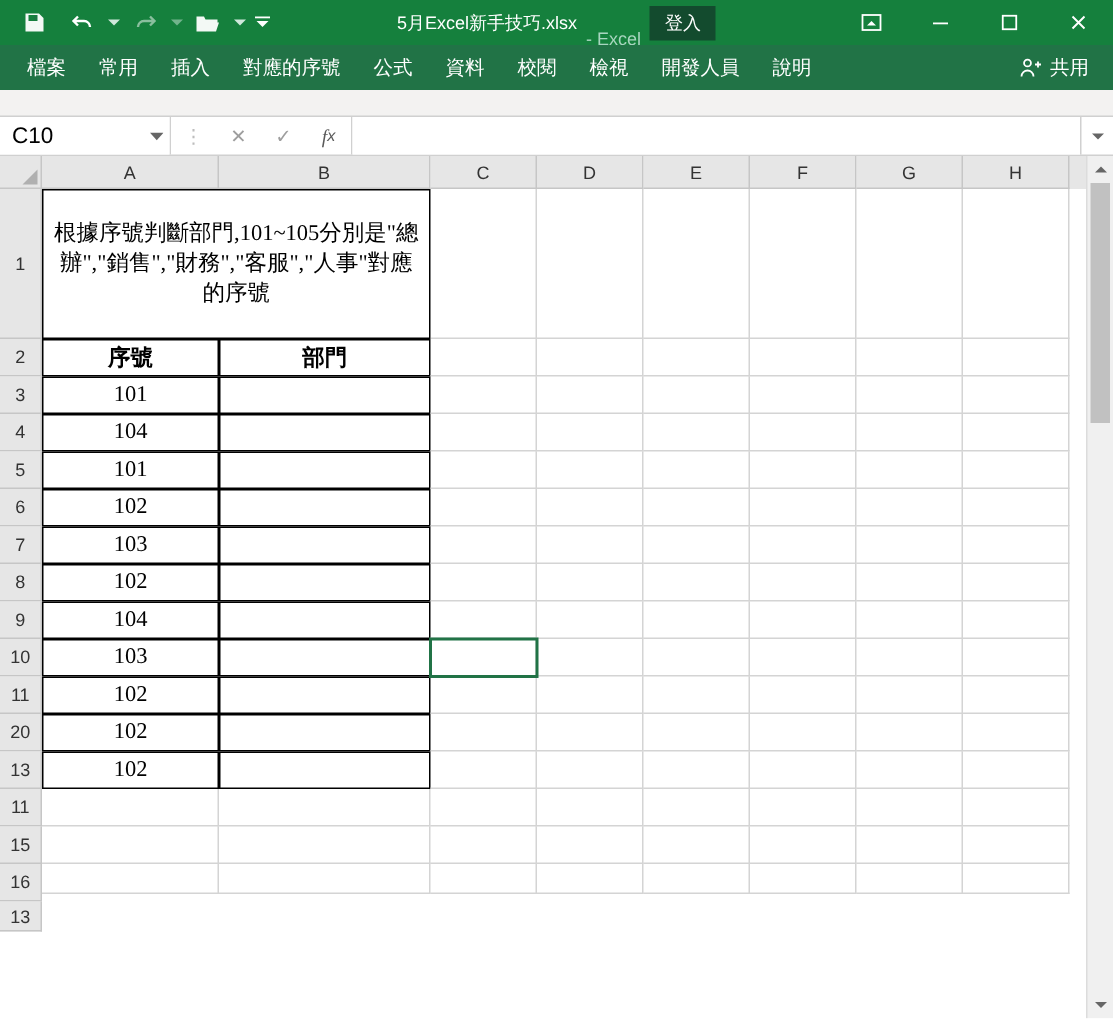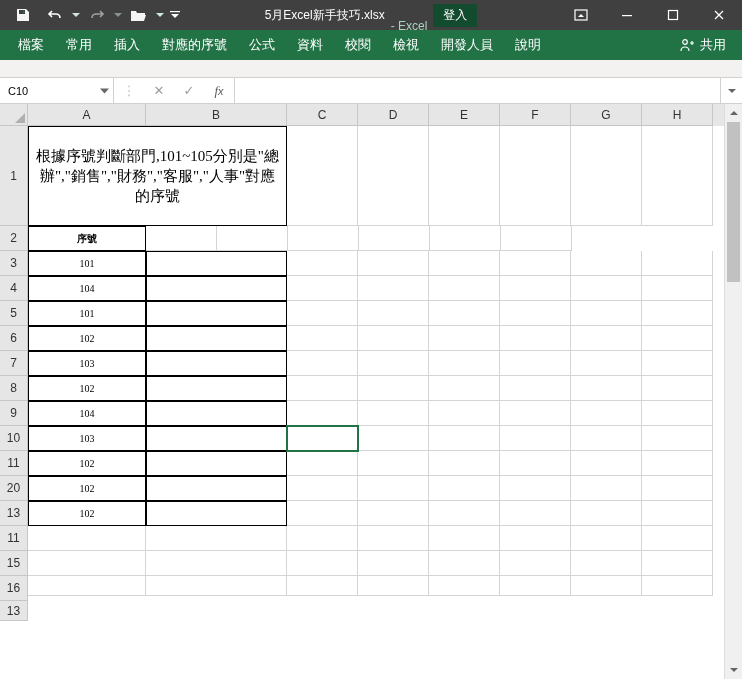--- a/index.html
+++ b/index.html
@@ -1,19 +1,19 @@
 <!DOCTYPE html>
 <html><head>
 <meta charset="utf-8">
 <style>
 * { box-sizing: border-box; margin: 0; padding: 0; font-family: "Microsoft JhengHei", "PingFang TC", Arial, sans-serif; }
 body { width: 742px; height: 679px; background: #fff; overflow: hidden; display: flex; flex-direction: column; }
 
 
-.titlebar { background: #404040; height: 30px; display: flex; align-items: center; color: #fff; font-size: 12px; }
+.titlebar { background: #15803d; height: 30px; display: flex; align-items: center; color: #fff; font-size: 12px; }
 .titlebar .qat { display: flex; align-items: center; gap: 2px; padding-left: 8px; }
 .titlebar .qat-btn { width: 30px; height: 26px; display: flex; align-items: center; justify-content: center; cursor: pointer; }
 .titlebar .title-center { flex: 1; text-align: center; display: flex; align-items: center; justify-content: center; gap: 6px; }
 .titlebar .suffix { color: #a8d5bf; margin-top: 22px; }
 .titlebar .signin { background: #134b2e; padding: 3px 10px; font-size: 12px; }
 .titlebar .winctl { display: flex; }
 .titlebar .winbtn { width: 46px; height: 30px; display: flex; align-items: center; justify-content: center; cursor: pointer; }
 .icon-svg { display: block; }
 
 
@@ -22,21 +22,21 @@
 .ribbon .spacer { flex: 1; }
 .ribbon .tell { display: flex; align-items: center; gap: 5px; padding: 6px 8px; }
 .ribbon .share { display: flex; align-items: center; gap: 5px; padding: 6px 8px; }
 
 
 .strip { height: 18px; background: #f3f2f1; border-bottom: 1px solid #d0d0d0; }
 
 
 .fbar { height: 26px; display: flex; align-items: stretch; border-bottom: 1px solid #d0d0d0; background: #fff; }
 .namebox { width: 114px; display: flex; align-items: center; border-right: 1px solid #d0d0d0; position: relative; }
-.namebox input { width: 100%; height: 100%; border: none; padding: 0 18px 0 8px; font-size: 11px; outline: none; }
+.namebox input { width: 100%; height: 100%; border: none; padding: 0 18px 0 8px; font-size: 15px; outline: none; }
 .namebox .dd { position: absolute; right: 4px; top: 50%; transform: translateY(-50%); pointer-events: none; }
 .fx-group { display: flex; align-items: center; border-right: 1px solid #d0d0d0; }
 .fx-btn { width: 30px; height: 100%; display: flex; align-items: center; justify-content: center; color: #9e9e9e; font-size: 13px; cursor: pointer; }
 .fx-btn.fx { font-style: italic; color: #5a5a5a; font-family: "Times New Roman", serif; }
 .formula-in { flex: 1; border: none; padding: 0 8px; font-size: 13px; outline: none; }
 .fbar .expand { width: 22px; display: flex; align-items: center; justify-content: center; border-left: 1px solid #d0d0d0; }
 
 
 .grid-wrap { flex: 1; display: flex; overflow: hidden; position: relative; }
 .grid-main { flex: 1; overflow: hidden; }
@@ -46,21 +46,21 @@
 .colhdr { border-right: 1px solid #c6c6c6; border-bottom: 1px solid #c6c6c6; display: flex; align-items: center; justify-content: center; font-size: 12px; color: #333; background: #e6e6e6; }
 .gridbody { display: flex; }
 .rowhdrs { width: 28px; }
 .rowhdr { border-right: 1px solid #c6c6c6; border-bottom: 1px solid #c6c6c6; display: flex; align-items: center; justify-content: center; font-size: 12px; color: #333; background: #e6e6e6; }
 .cells { position: relative; }
 .row { display: flex; }
 .cell { border-right: 1px solid #d4d4d4; border-bottom: 1px solid #d4d4d4; font-size: 13px; display: flex; align-items: center; padding: 0 4px; overflow: hidden; }
 
 
 .merged-title { position: absolute; left: 0; top: 0; border: 1px solid #000; border-bottom: 1px solid #000; display: flex; align-items: center; justify-content: center; text-align: center; font-family: "PMingLiU","MingLiU","SimSun",serif; font-size: 15px; line-height: 1.35; padding: 4px 6px; background: #fff; }
-.tb { border: 1px solid #000 !important; font-family: "PMingLiU","MingLiU","SimSun",serif; font-size: 10px; justify-content: center; }
+.tb { border: 1px solid #000 !important; font-family: "PMingLiU","MingLiU","SimSun",serif; font-size: 15px; justify-content: center; }
 .tb.hdr { font-weight: bold; }
 .vscroll { width: 18px; background: #f0f0f0; border-left: 1px solid #dcdcdc; position: relative; }
 .vscroll .up, .vscroll .down { height: 18px; display: flex; align-items: center; justify-content: center; }
 .vscroll .thumb { position: absolute; top: 18px; left: 2px; right: 2px; height: 160px; background: #c1c1c1; border-radius: 0; }
 .cell.active { outline: 2px solid #217346; outline-offset: -1px; z-index: 5; position: relative; }
 </style>
 </head>
 <body>
 
 <div class="titlebar">
@@ -216,20 +216,21 @@
             <div class="cell" style="width: 141px; height: 100px; visibility: hidden;"></div>
             <div class="cell" style="width: 71px; height: 100px;"></div>
             <div class="cell" style="width: 71px; height: 100px;"></div>
             <div class="cell" style="width: 71px; height: 100px;"></div>
             <div class="cell" style="width: 71px; height: 100px;"></div>
             <div class="cell" style="width: 71px; height: 100px;"></div>
             <div class="cell" style="width: 71px; height: 100px;"></div>
           </div>
           <div class="row">
             <div class="cell tb hdr" style="width: 118px; height: 25px;">序號</div>
+            <div class="cell tb hdr" style="width: 141px; height: 25px;">部門</div>
             <div class="cell" style="width: 71px; height: 25px;"></div>
             <div class="cell" style="width: 71px; height: 25px;"></div>
             <div class="cell" style="width: 71px; height: 25px;"></div>
             <div class="cell" style="width: 71px; height: 25px;"></div>
             <div class="cell" style="width: 71px; height: 25px;"></div>
             <div class="cell" style="width: 71px; height: 25px;"></div>
           </div>
           <div class="row">
             <div class="cell tb" style="width: 118px; height: 25px;">101</div>
             <div class="cell tb" style="width: 141px; height: 25px;"></div>

